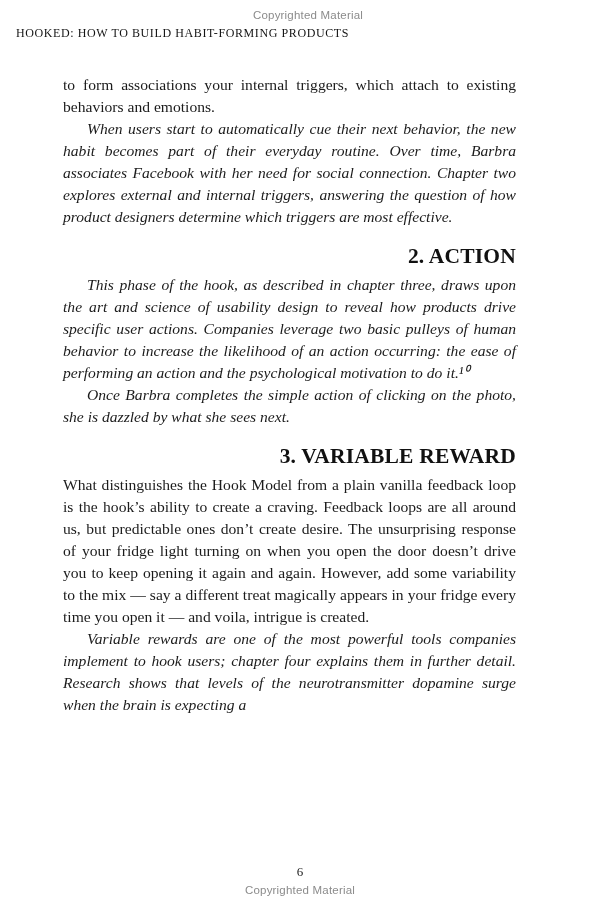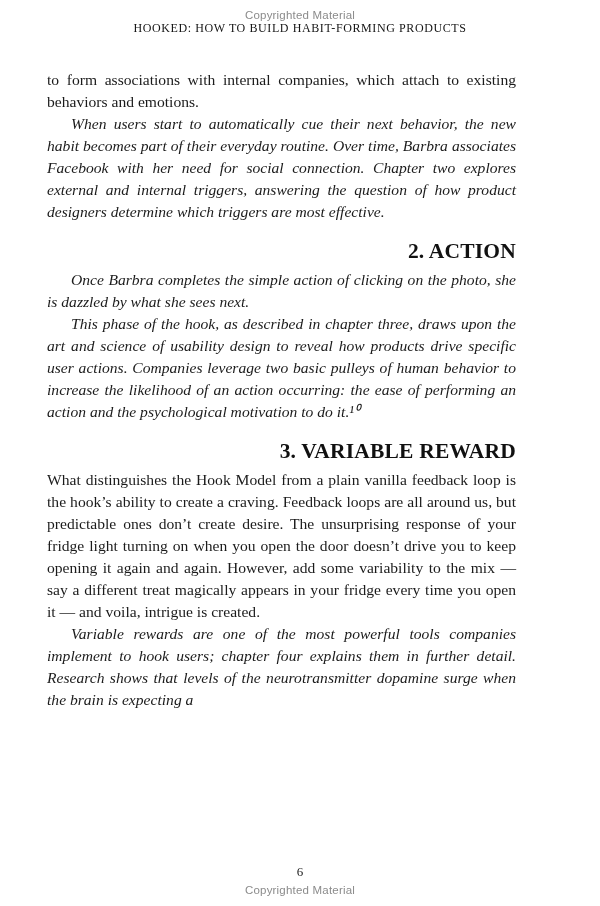--- a/index.html
+++ b/index.html
@@ -9,40 +9,42 @@
   }
 
   .book-page {
     position: relative;
     width: 600px;
     height: 906px;
     background: #ffffff;
     font-family: "Liberation Serif", serif;
     color: #1b1b1b;
     overflow: hidden;
+    padding-left: 16px;
   }
 
   .copyright {
     text-align: center;
     font-family: "Liberation Sans", sans-serif;
     font-size: 11.5px;
     color: #8b8b8b;
     letter-spacing: 0.2px;
   }
 
   .copyright.top {
     padding-top: 9px;
   }
 
   .running-header {
-    text-align: center;
+    text-align: left;
     font-family: "Liberation Serif", serif;
     font-size: 12px;
     letter-spacing: 0.6px;
     color: #141414;
+    margin-top: 5px;
   }
 
   .page-body {
     margin-top: 33px;
     padding-left: 47px;
     padding-right: 84px;
     font-size: 15.6px;
     line-height: 22px;
     text-align: justify;
     color: #1b1b1b;
@@ -87,30 +89,30 @@
 <body>
 
 <div class="book-page">
 
   <div class="copyright top">Copyrighted Material</div>
 
   <div class="running-header">HOOKED: HOW TO BUILD HABIT-FORMING PRODUCTS</div>
 
   <div class="page-body">
 
-    <p class="para">to form associations with internal companies, which attach to existing behaviors and emotions.</p>
+    <p class="para">to form associations your internal triggers, which attach to existing behaviors and emotions.</p>
 
     <p class="para indent">When users start to automatically cue their next behavior, the new habit becomes part of their everyday routine. Over time, Barbra associates Facebook with her need for social connection. Chapter two explores external and internal triggers, answering the question of how product designers determine which triggers are most effective.</p>
 
     <h2 class="section-heading">2. ACTION</h2>
 
 
+    <p class="para indent">This phase of the hook, as described in chapter three, draws upon the art and science of usability design to reveal how products drive specific user actions. Companies leverage two basic pulleys of human behavior to increase the likelihood of an action occurring: the ease of performing an action and the psychological motivation to do it.¹⁰</p>
+
     <p class="para indent">Once Barbra completes the simple action of clicking on the photo, she is dazzled by what she sees next.</p>
-
-    <p class="para indent">This phase of the hook, as described in chapter three, draws upon the art and science of usability design to reveal how products drive specific user actions. Companies leverage two basic pulleys of human behavior to increase the likelihood of an action occurring: the ease of performing an action and the psychological motivation to do it.¹⁰</p>
 
     <h2 class="section-heading">3. VARIABLE REWARD</h2>
 
     <p class="para">What distinguishes the Hook Model from a plain vanilla feedback loop is the hook’s ability to create a craving. Feedback loops are all around us, but predictable ones don’t create desire. The unsurprising response of your fridge light turning on when you open the door doesn’t drive you to keep opening it again and again. However, add some variability to the mix — say a different treat magically appears in your fridge every time you open it — and voila, intrigue is created.</p>
 
     <p class="para indent">Variable rewards are one of the most powerful tools companies implement to hook users; chapter four explains them in further detail. Research shows that levels of the neurotransmitter dopamine surge when the brain is expecting a</p>
 
   </div>
 
   <div class="page-footer">

